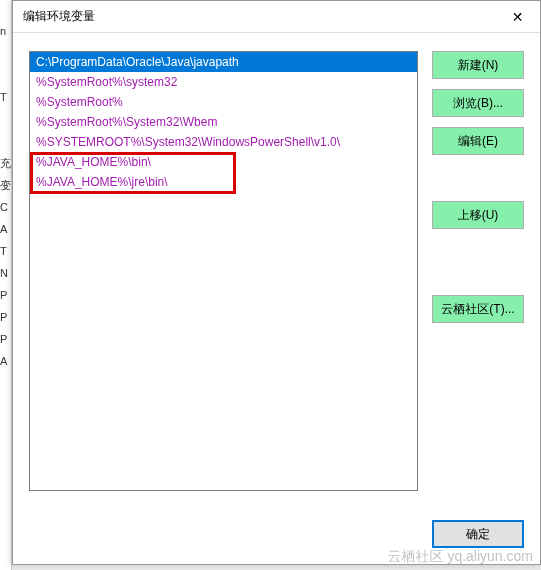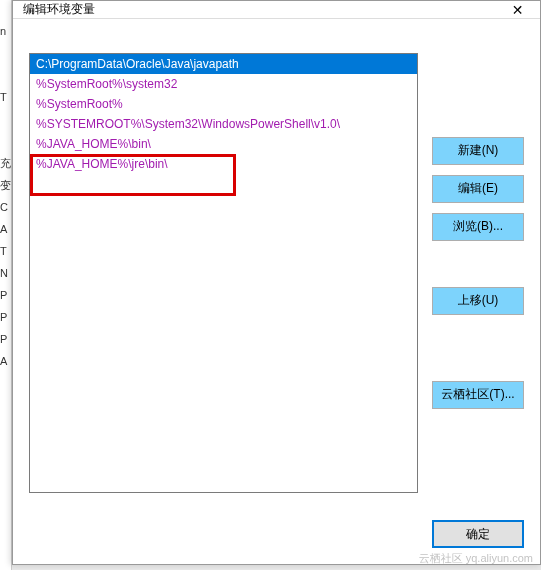--- a/index.html
+++ b/index.html
@@ -30,38 +30,37 @@
     position: absolute;
     left: 12px; top: 0;
     width: 529px; height: 565px;
     background: #fff;
     border: 1px solid #999;
     box-shadow: -2px 0 6px rgba(0,0,0,0.15);
     display: flex;
     flex-direction: column;
   }
   .titlebar {
-    height: 18px;
+    height: 32px;
     display: flex;
     align-items: center;
     padding: 0 0 0 10px;
     border-bottom: 1px solid #ddd;
   }
   .titlebar .title { flex: 1; font-size: 12px; color: #000; }
   .titlebar .close {
     width: 45px; height: 30px;
     display: flex; align-items: center; justify-content: center;
     font-size: 14px; color: #000;
   }
   .body {
     flex: 1;
     display: flex;
     padding: 18px 16px 0 16px;
     gap: 14px;
-    align-items: center;
   }
   .listbox {
     flex: 1;
     border: 1px solid #7a7a7a;
     background: #fff;
     position: relative;
     height: 440px;
     overflow: hidden;
   }
   .listbox .item {
@@ -84,38 +83,38 @@
     width: 92px;
     display: flex;
     flex-direction: column;
     gap: 10px;
   }
   .sidebar .spacer-sm { height: 26px; }
   .sidebar .spacer-lg { height: 46px; }
   .btn {
     height: 28px;
     border: 1px solid #adadad;
-    background: #7dd3fc;
+    background: #86efac;
     font-size: 12px;
     font-family: inherit;
     cursor: pointer;
     padding: 0;
   }
   .footer {
     display: flex;
     justify-content: flex-end;
     gap: 10px;
     padding: 12px 16px 16px 16px;
   }
   .footer .btn { width: 92px; }
   .footer .btn.primary { border: 2px solid #0078d7; background: #e1e1e1; }
   .watermark {
     position: absolute;
     right: 8px; bottom: 4px;
-    font-size: 11px;
+    font-size: 14px;
     color: rgba(0,0,0,0.25);
     pointer-events: none;
   }
 </style>
 </head>
 <body>
 
 <div class="left-strip" id="left-strip">
     <span>n</span>
     <span></span>
@@ -142,29 +141,30 @@
       <span>✕</span>
     </div>
   </div>
 
   <div class="body">
     <div class="listbox" id="listbox">
 
       <div class="item selected">C:\ProgramData\Oracle\Java\javapath</div>
         <div class="item">%SystemRoot%\system32</div>
         <div class="item">%SystemRoot%</div>
+        <div class="item">%SystemRoot%\System32\Wbem</div>
         <div class="item">%SYSTEMROOT%\System32\WindowsPowerShell\v1.0\</div>
         <div class="item">%JAVA_HOME%\bin\</div>
         <div class="item">%JAVA_HOME%\jre\bin\</div>
         <div class="highlight-box" id="hlbox" style="top: 100px; left: 0px; width: 206px; height: 42px;"></div>
     </div>
     <div class="sidebar">
       <button class="btn">新建(N)</button>
+      <button class="btn">浏览(B)...</button>
       <button class="btn">编辑(E)</button>
-      <button class="btn">浏览(B)...</button>
       <div class="spacer-sm"></div>
       <button class="btn">上移(U)</button>
       <div class="spacer-lg"></div>
       <button class="btn">云栖社区(T)...</button>
     </div>
   </div>
 
   <div class="footer">
     <button class="btn primary">确定</button>
   </div>

